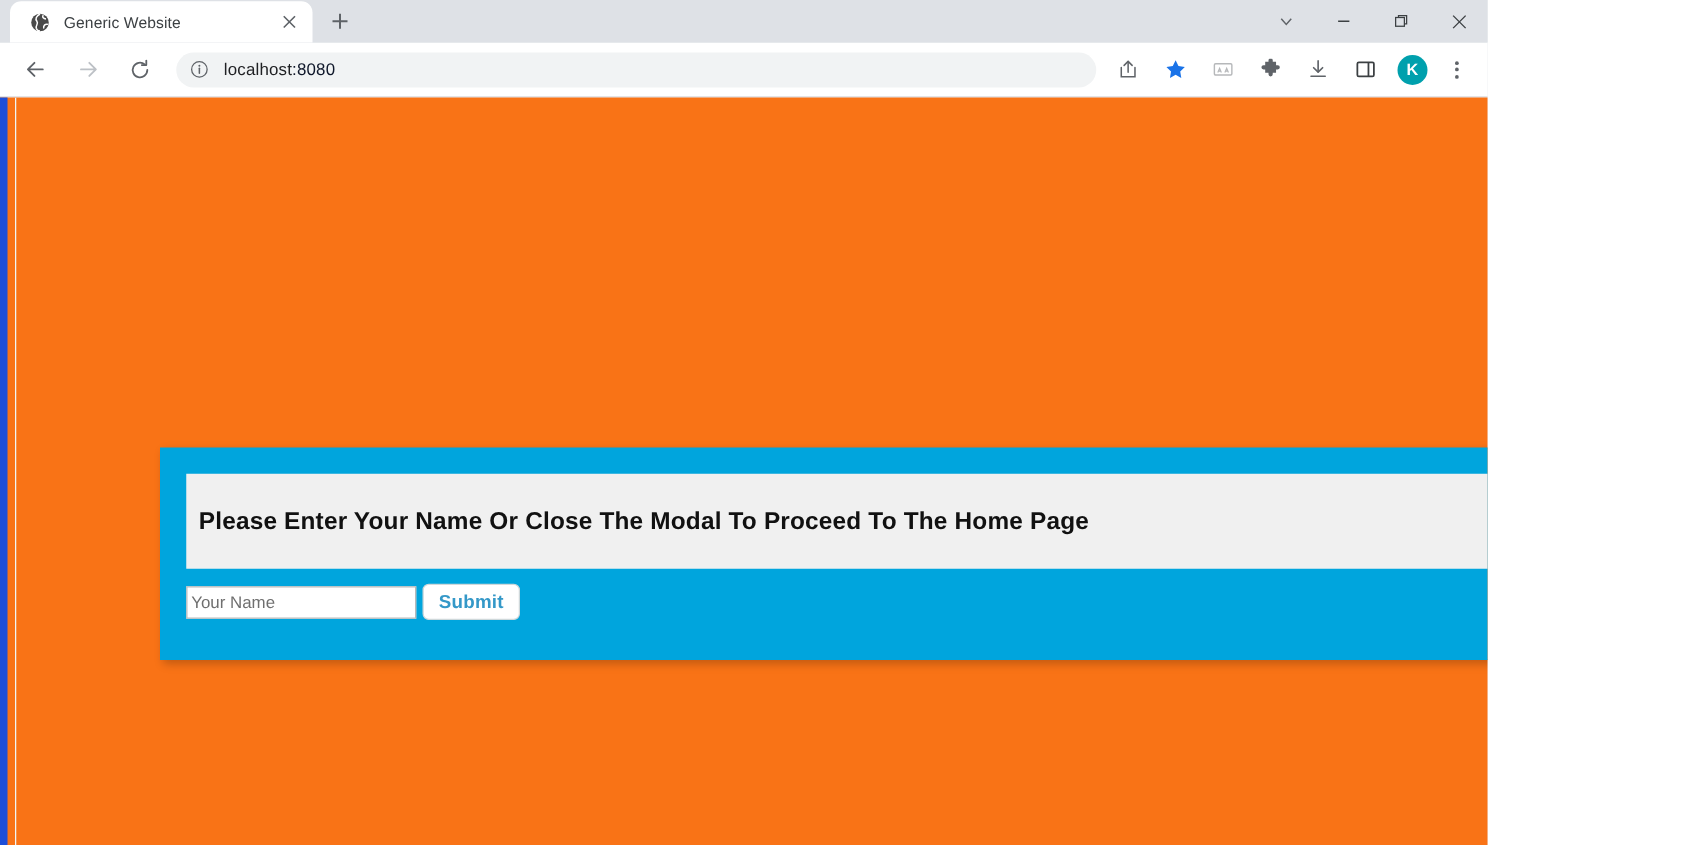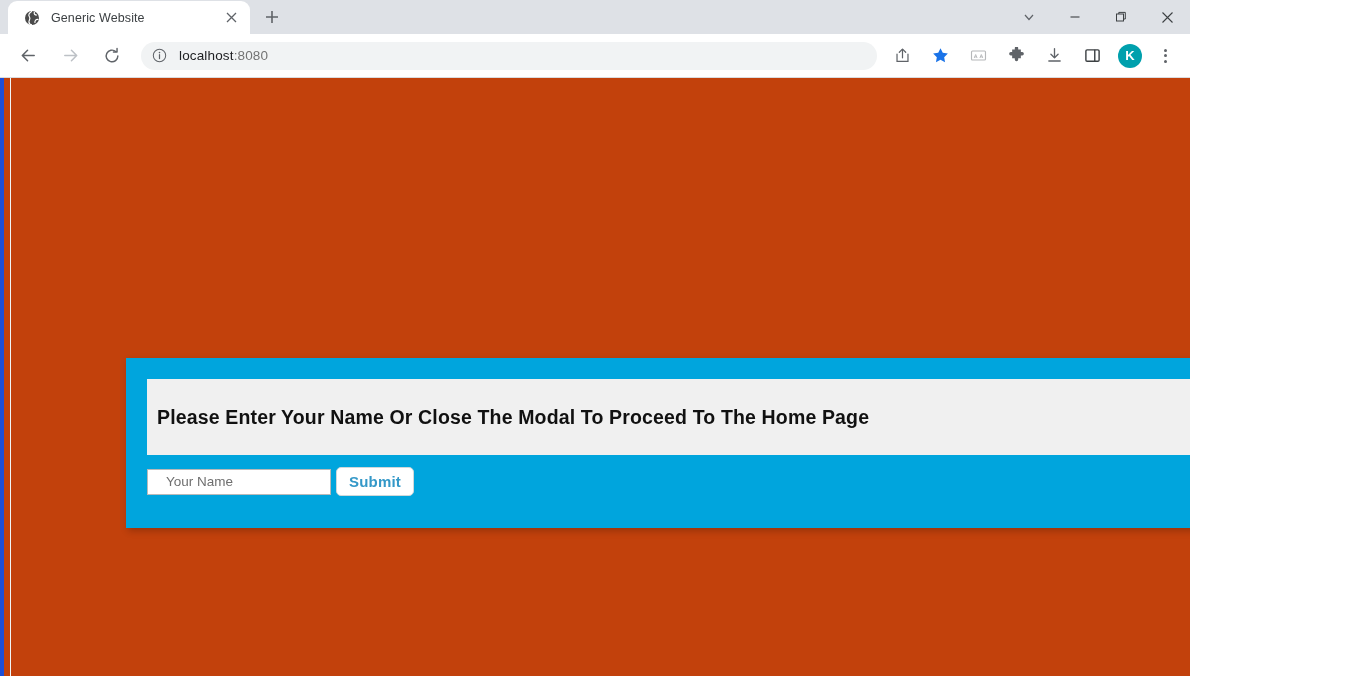--- a/index.html
+++ b/index.html
@@ -128,21 +128,21 @@
     color: #5f6368;
   }
   .omnibox-url {
     font-size: 13.5px;
     color: #202124;
     white-space: nowrap;
     overflow: hidden;
     flex: 1 1 auto;
     letter-spacing: .15px;
   }
-  .omnibox-url .port { color: #737373; }
+  .omnibox-url .port { color: #0f172a; }
 
   .tbicon {
     width: 28px; height: 28px;
     margin: 0 5px;
     display: flex; align-items: center; justify-content: center;
     color: #5f6368;
     flex: 0 0 28px;
   }
   .tbicon.star { color: #1a73e8; }
   .tbicon.faded { opacity: .45; }
@@ -167,24 +167,24 @@
   }
   .menu-dots i {
     width: 3px; height: 3px; border-radius: 50%;
     background: #5f6368;
     display: block;
   }
 
   
   .viewport {
     flex: 1 1 auto;
-    background: #c2410c;
+    background: #f97316;
     position: relative;
     overflow: hidden;
-    border-left: 4px solid #1d4ed8;
+    border-left: 6px solid #1d4ed8;
   }
   .page-edge {
     position: absolute;
     left: 6px; top: 0; bottom: 0;
     width: 1px;
     background: #f0f5f6;
   }
 
   
   .modal {
@@ -225,21 +225,21 @@
     align-items: center;
     padding: 12px 0 0 0;
   }
   .name-input {
     width: 184px;
     height: 26px;
     border: 1px solid #b9b9b9;
     background: #ffffff;
     font-size: 13.5px;
     color: #333333;
-    padding: 0 18px;
+    padding: 0 3px;
     outline: none;
     font-family: "Liberation Sans", sans-serif;
     border-radius: 0;
   }
   .name-input::placeholder { color: #6f6f6f; opacity: 1; }
   .submit-btn {
     margin-left: 5px;
     height: 29px;
     background: #ffffff;
     border: 1px solid #cfd8da;

